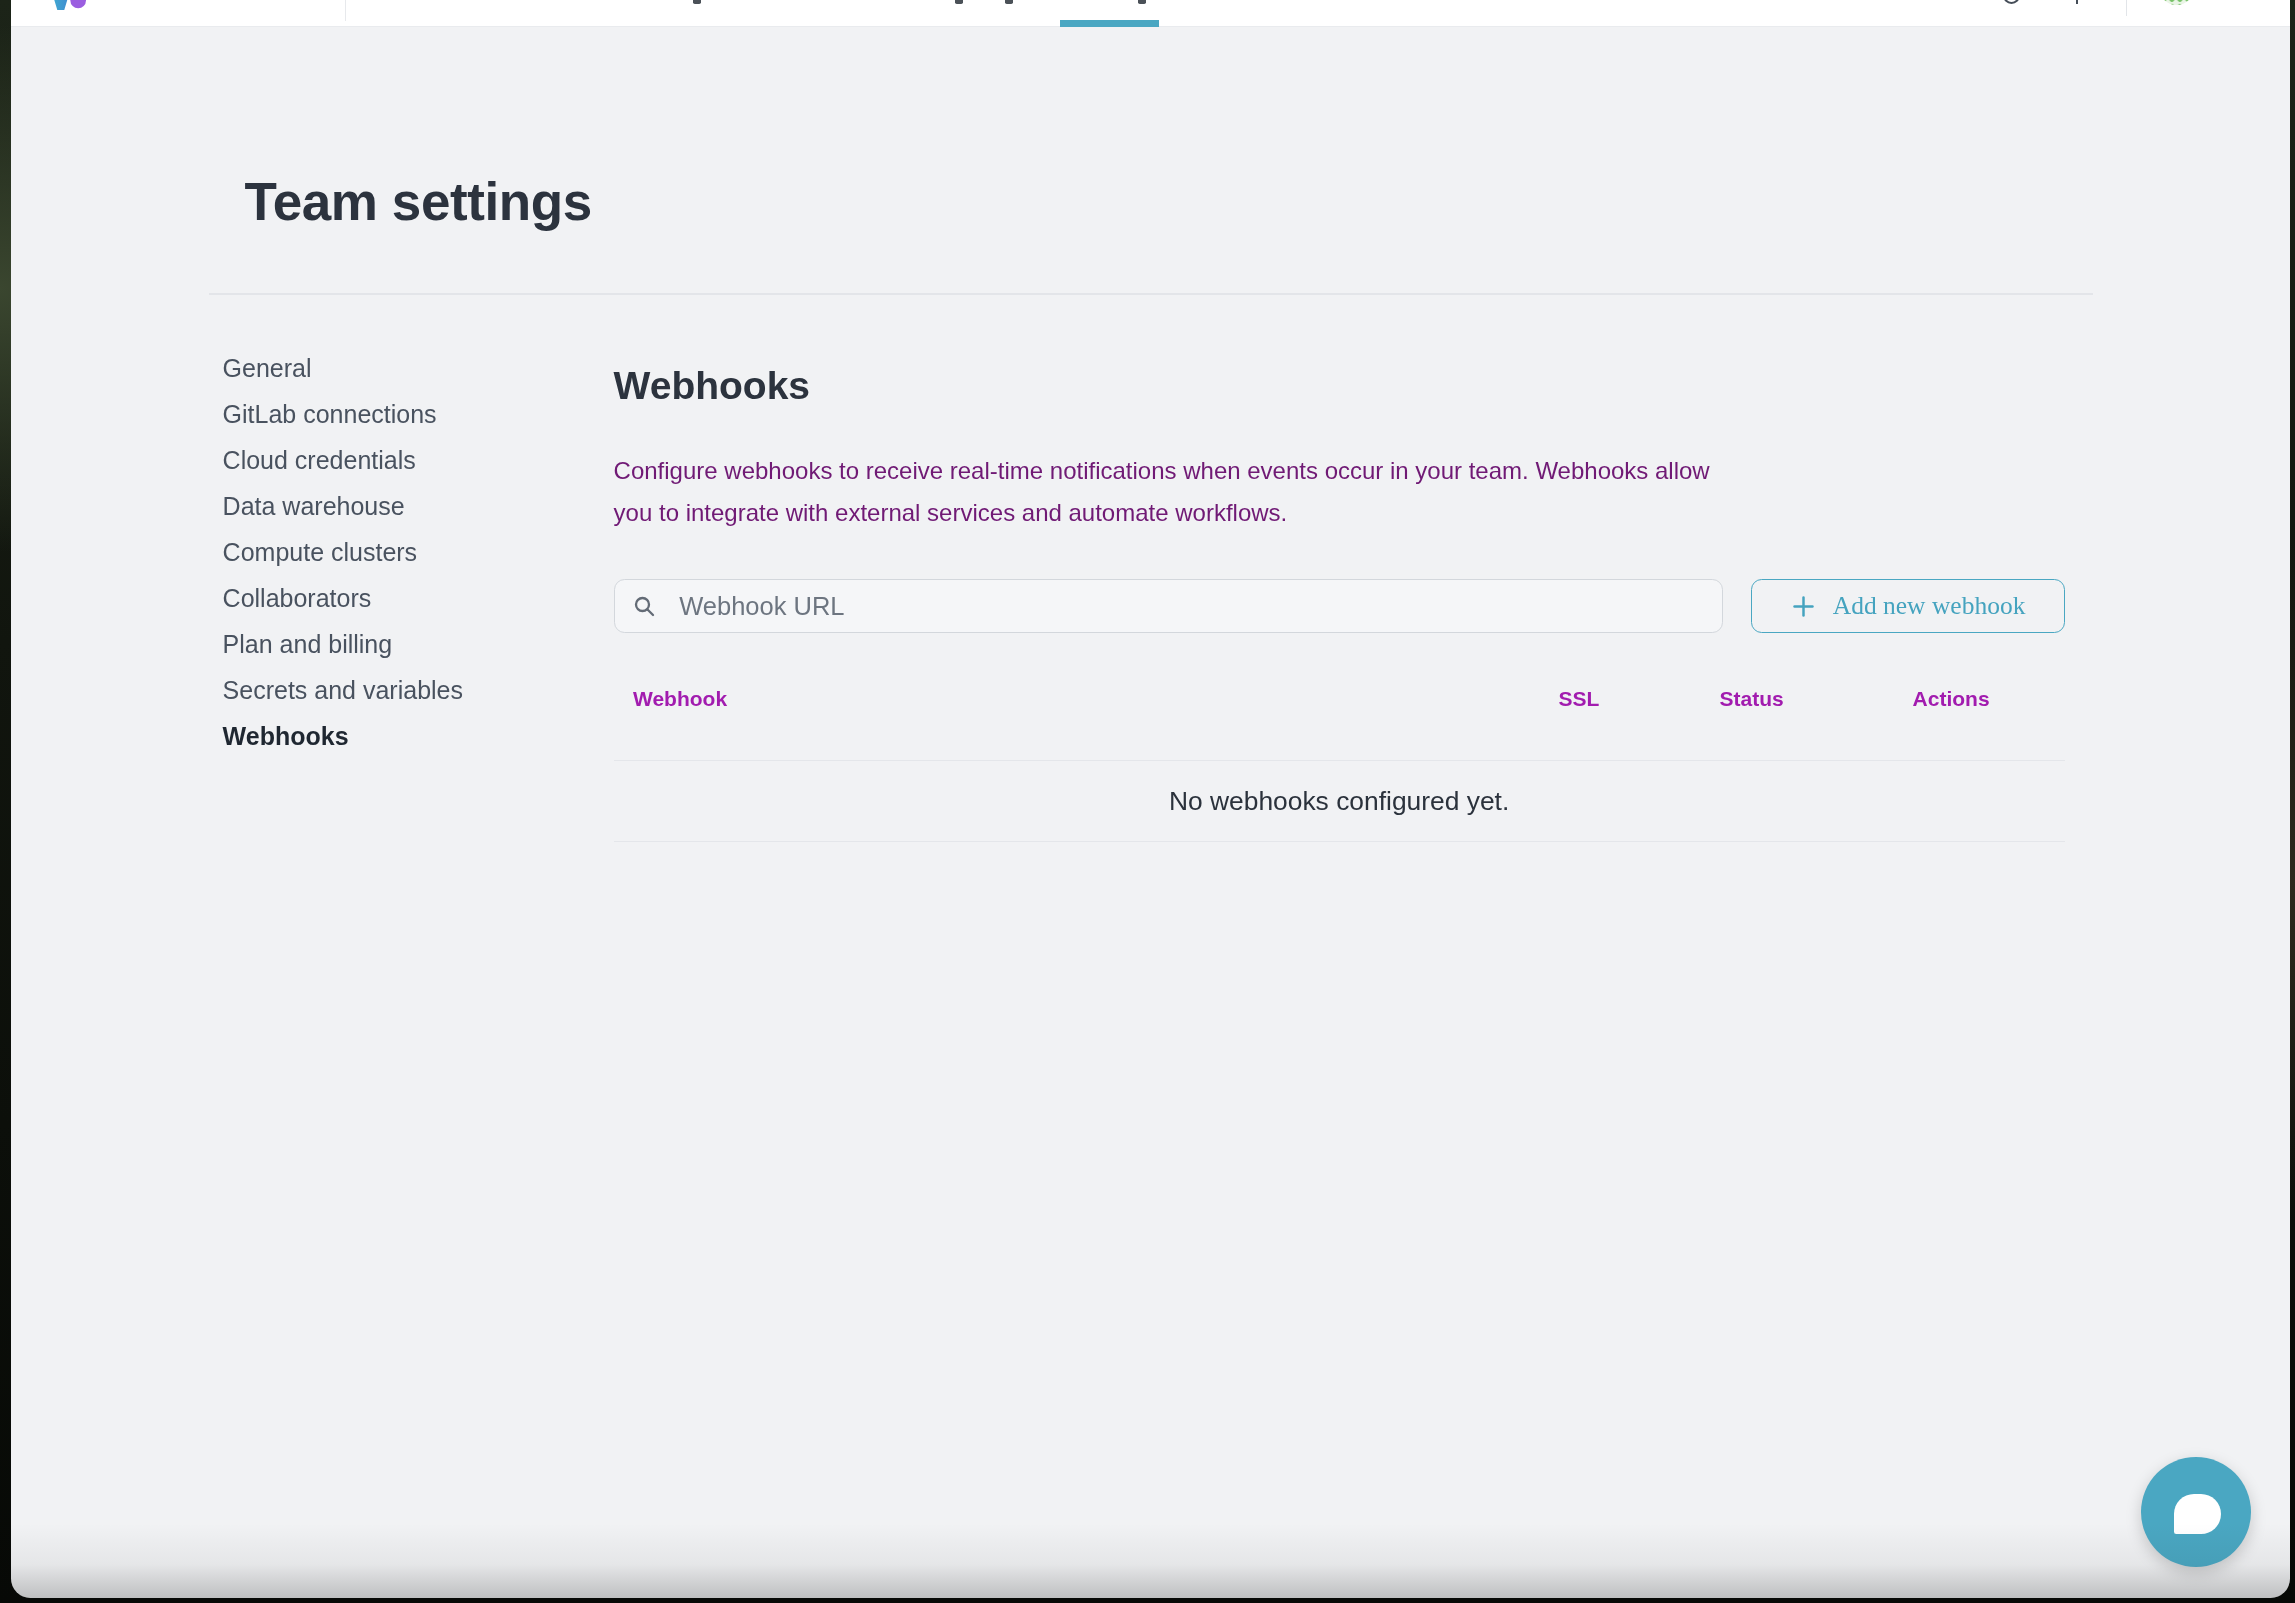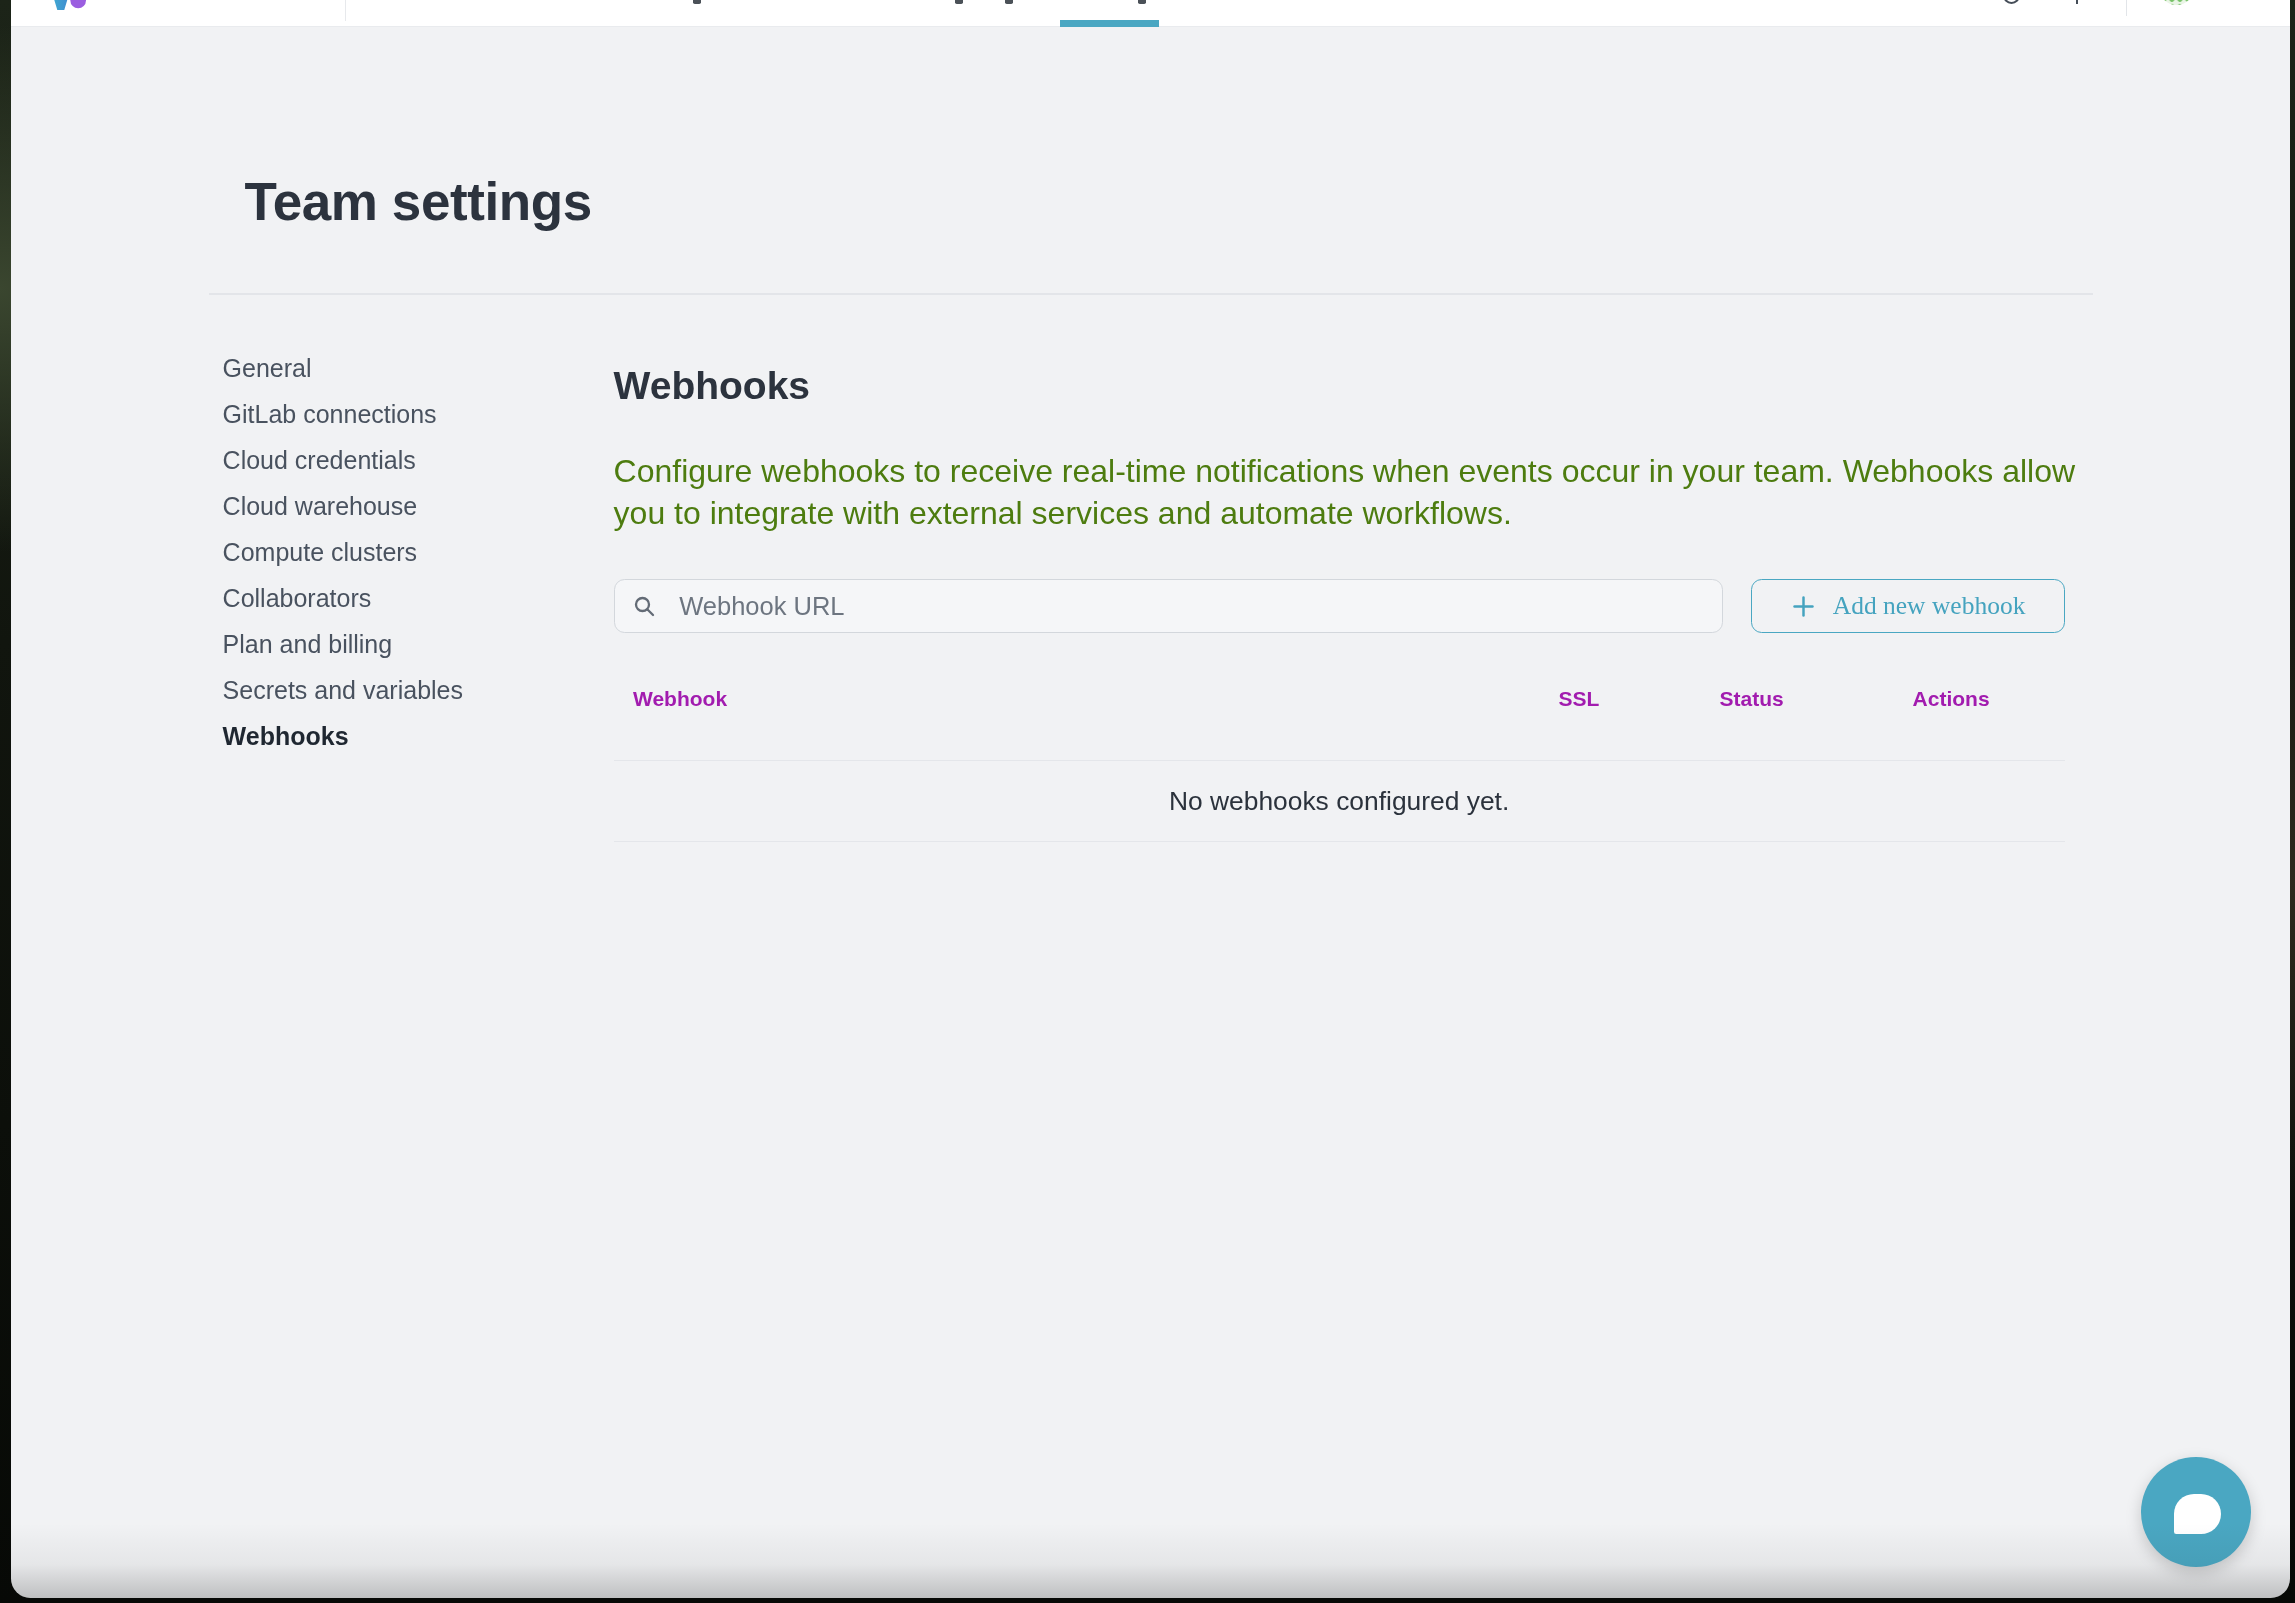--- a/index.html
+++ b/index.html
@@ -31,21 +31,21 @@
   }
   
   .page-title{position:absolute;left:198px;top:171px;font-size:53px;font-weight:700;color:#2c333e;letter-spacing:-0.4px;margin-left:36px;}
   .title-divider{position:absolute;left:198px;top:293px;width:1884px;height:1.8px;background:#e3e5e9;}
   .settings-nav{position:absolute;left:212px;top:345px;}
   .nav-item{height:46px;display:flex;align-items:center;font-size:25px;color:#49525f;cursor:pointer;white-space:nowrap;}
   .nav-item.active{font-weight:700;color:#1f2731;}
   
   .main{position:absolute;left:603px;top:0;width:1451px;height:880px;}
   .section-title{position:absolute;top:364px;left:0;font-size:39px;font-weight:700;color:#2c333e;margin:0;}
-  .desc{position:absolute;top:450px;left:0;width:1479px;font-size:32px;line-height:42px;color:#4d7c0f;}
+  .desc{position:absolute;top:450px;left:0;width:1479px;font-size:24px;line-height:42px;color:#701a75;}
   .controls{position:absolute;top:579px;left:0;width:1320px;height:54px;}
   .search-box{
     position:absolute;left:0;top:0;width:1109px;height:54px;box-sizing:border-box;
     border:1.8px solid #d3d7dc;border-radius:10.6px;background:#f5f6f8;
     display:flex;align-items:center;padding-left:17.6px;
   }
   .search-box input{
     border:none;outline:none;background:transparent;flex:1;margin-left:21px;
     font-size:25.5px;color:#333a44;font-family:inherit;
   }
@@ -107,21 +107,21 @@
     <div class="avatar"></div>
   </div>
 
   <div class="page-title">Team settings</div>
   <div class="title-divider"></div>
 
   <nav class="settings-nav">
     <div class="nav-item">General</div>
     <div class="nav-item">GitLab connections</div>
     <div class="nav-item">Cloud credentials</div>
-    <div class="nav-item">Cloud warehouse</div>
+    <div class="nav-item">Data warehouse</div>
     <div class="nav-item">Compute clusters</div>
     <div class="nav-item">Collaborators</div>
     <div class="nav-item">Plan and billing</div>
     <div class="nav-item">Secrets and variables</div>
     <div class="nav-item active">Webhooks</div>
   </nav>
 
   <div class="main">
     <h2 class="section-title">Webhooks</h2>
 

